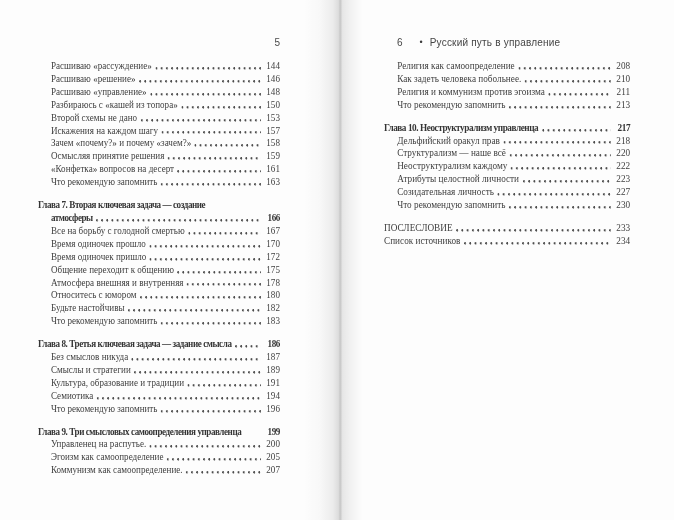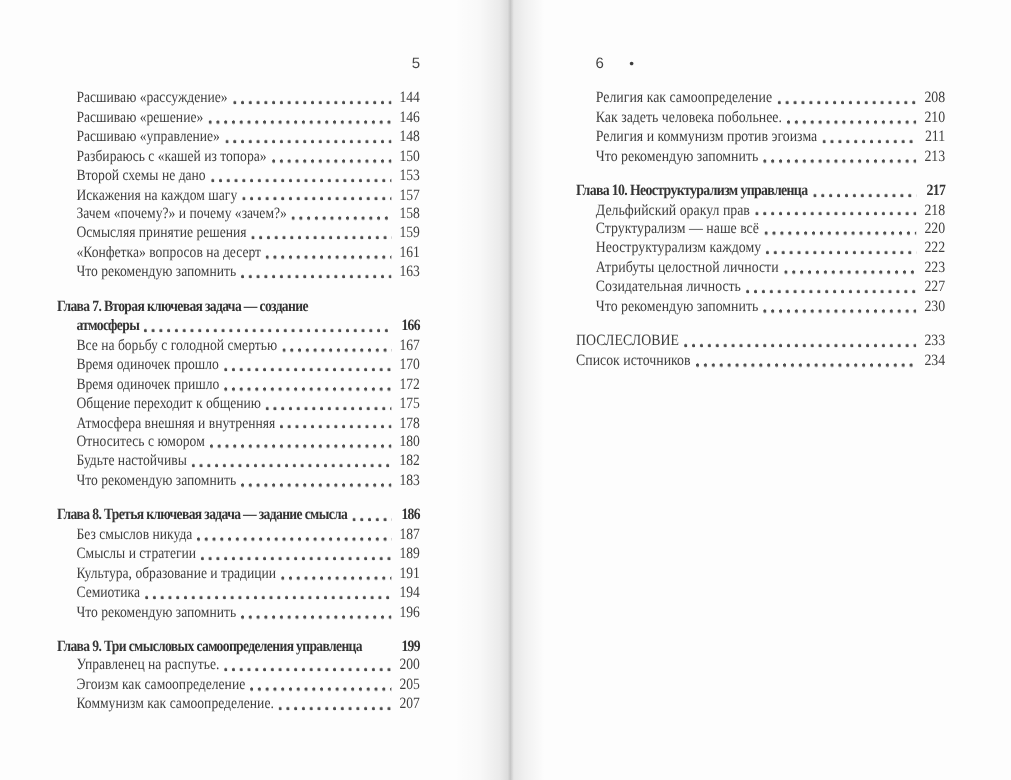--- a/index.html
+++ b/index.html
@@ -230,20 +230,21 @@
           <span class="leader"></span>
           <span class="p">207</span>
         </div>
       </div>
   </section>
 
   <section class="page page-right">
     <div class="running-head">
       <span class="rh-num">6</span>
       <span class="rh-bullet">•</span>
+      <span class="rh-title">Русский путь в управление</span>
     </div>
     <div class="rows rows-right">
         <div class="row indent">
           <span class="t">Религия как самоопределение</span>
           <span class="leader"></span>
           <span class="p">208</span>
         </div>
         <div class="row indent">
           <span class="t">Как задеть человека побольнее.</span>
           <span class="leader"></span>

